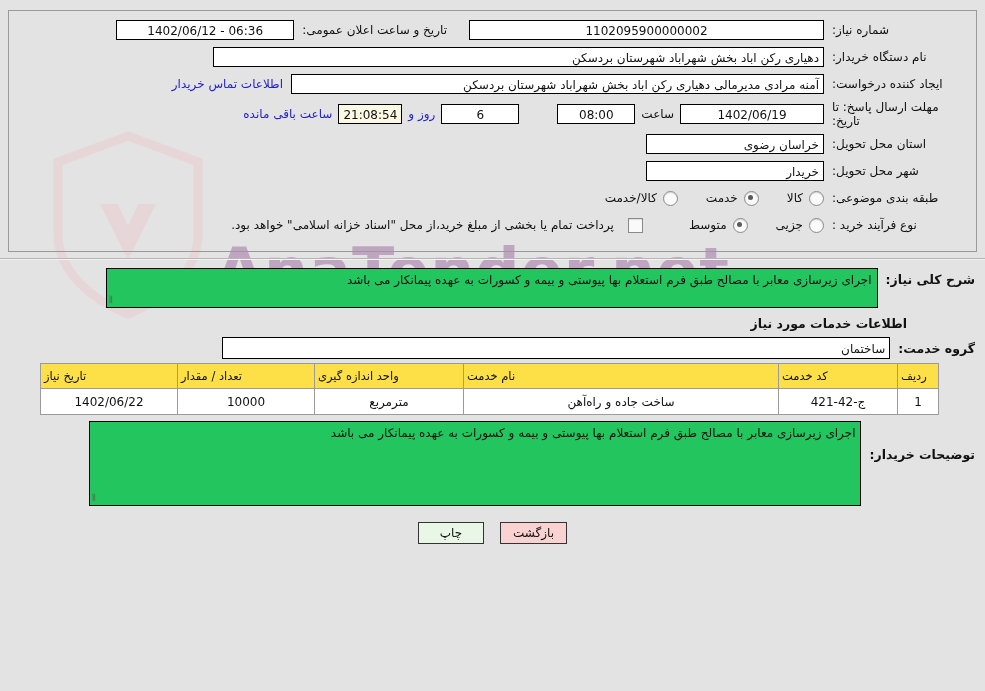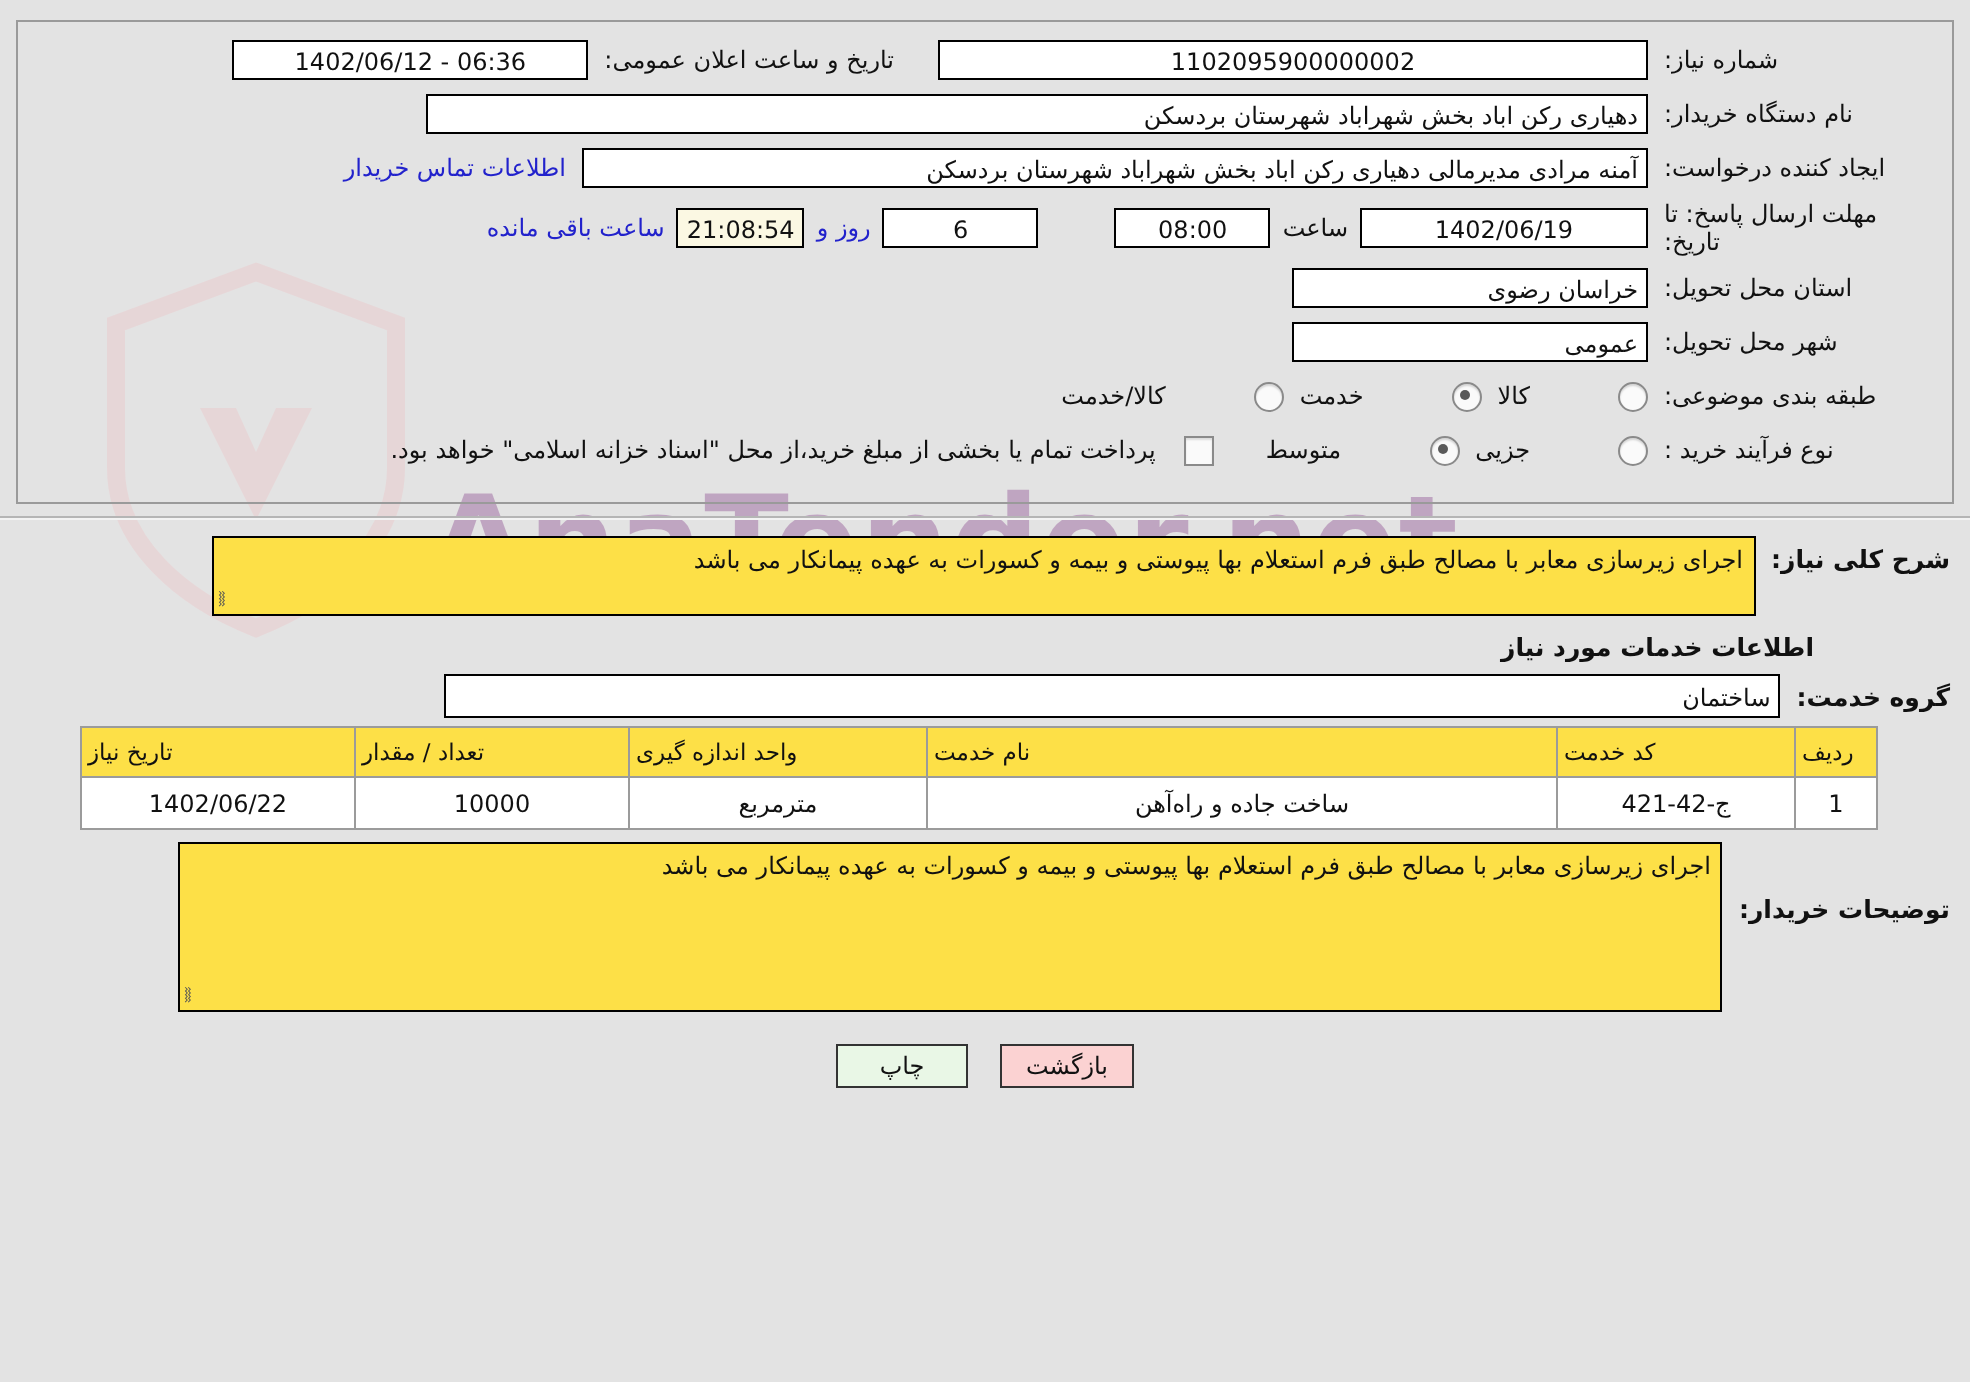--- a/index.html
+++ b/index.html
@@ -142,23 +142,22 @@
     white-space: nowrap;
     padding: 0 8px;
     cursor: pointer;
   }
 
   
   .radio-group { display: flex; align-items: center; }
   .radio-item {
     display: flex;
     align-items: center;
-    margin-left: 8px;
-    white-space: nowrap;
-    gap: 38px;
+    margin-left: 28px;
+    white-space: nowrap;
   }
   .radio {
     width: 13px; height: 13px;
     border-radius: 50%;
     border: 1px solid #8a8a8a;
     background: #fafafa;
     box-shadow: inset 0 1px 1px rgba(0,0,0,.15);
     margin-left: 6px;
     flex: 0 0 auto;
     position: relative;
@@ -203,21 +202,21 @@
   }
   .bold-lbl {
     font-weight: 700;
     font-size: 12.5px;
     white-space: nowrap;
     padding-left: 8px;
     padding-top: 4px;
   }
   .ta {
     border: 1px solid #000;
-    background: #fde047;
+    background: #22c55e;
     box-sizing: border-box;
     position: relative;
     overflow: hidden;
   }
   .ta-text {
     padding: 3px 5px 0 5px;
     font-size: 12px;
     line-height: 16px;
     text-align: right;
     color: #111;
@@ -336,21 +335,21 @@
       <div class="blue-lbl">ساعت باقی مانده</div>
     </div>
 
     <div class="row">
       <div class="lbl-w">استان محل تحویل:</div>
       <div class="fld right" style="width:178px">خراسان رضوی</div>
     </div>
 
     <div class="row">
       <div class="lbl-w">شهر محل تحویل:</div>
-      <div class="fld right" style="width:178px">عمومی</div>
+      <div class="fld right" style="width:178px">خریدار</div>
     </div>
 
     <div class="row">
       <div class="lbl-w">طبقه بندی موضوعی:</div>
       <div class="radio-group">
         <div class="radio-item">
           <span class="radio"></span>
           <span class="radio-label">کالا</span>
         </div>
         <div class="radio-item">

